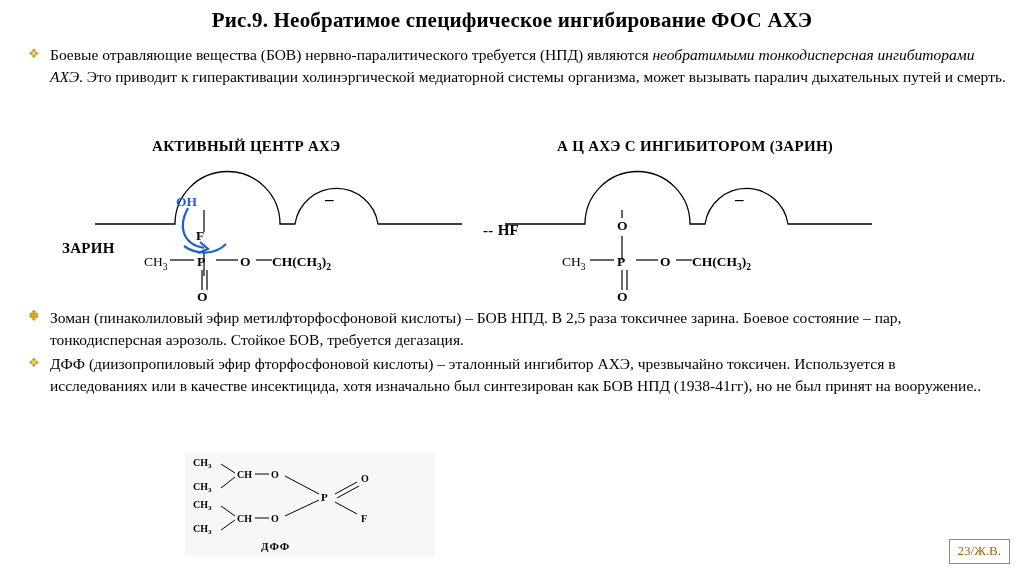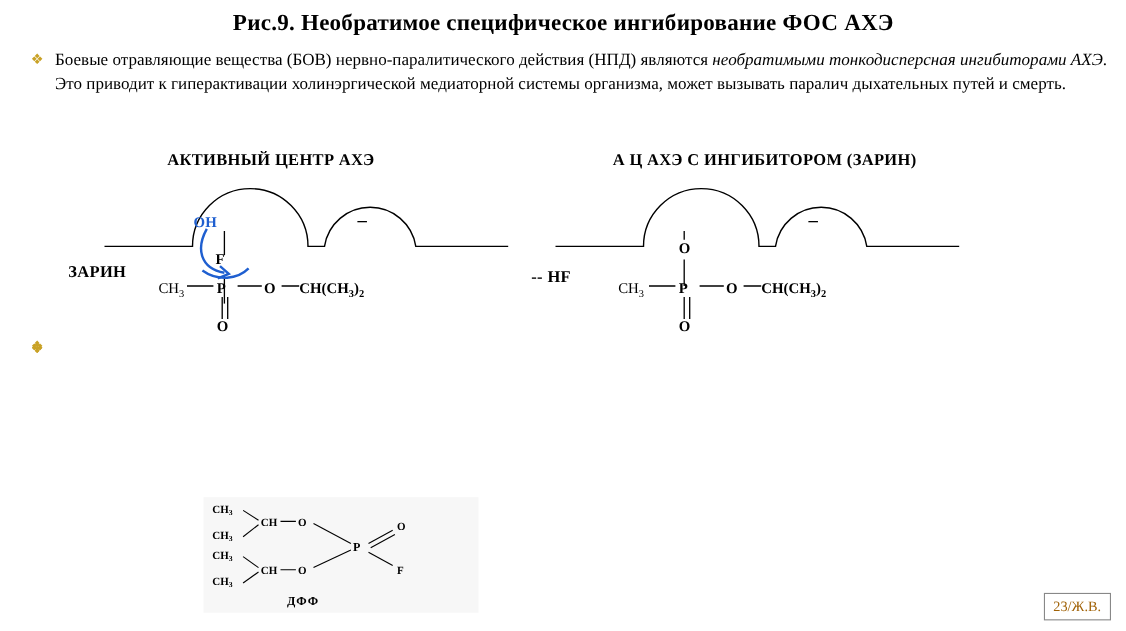--- a/index.html
+++ b/index.html
@@ -106,21 +106,21 @@
 </head>
 <body>
 
 <div class="slide">
 
   <div class="title">Рис.9. Необратимое специфическое ингибирование  ФОС  АХЭ</div>
 
   <div class="bullet-block" style="top:44px;">
     <div class="bullet">
       <span class="marker">❖</span>
-      <span>Боевые отравляющие вещества (БОВ) нервно-паралитического действия (НПД) являются </span><span class="it">необратимыми тонкодисперсная ингибиторами АХЭ</span><span>. Это приводит к гиперактивации холинэргической медиаторной системы организма, может вызывать паралич дыхательных путей и смерть.</span>
+      <span>Боевые отравляющие вещества (БОВ) нервно-паралитического требуется (НПД) являются </span><span class="it">необратимыми тонкодисперсная ингибиторами АХЭ</span><span>. Это приводит к гиперактивации холинэргической медиаторной системы организма, может вызывать паралич дыхательных путей и смерть.</span>
     </div>
   </div>
 
   <div class="diagram">
 
     <div class="dlabel" style="left:152px; top:10px;">АКТИВНЫЙ ЦЕНТР АХЭ</div>
     <div class="dlabel" style="left:557px; top:10px;">А Ц  АХЭ С ИНГИБИТОРОМ (ЗАРИН)</div>
 
     <svg width="420" height="130" style="position:absolute; left:90px; top:40px;">
       <path d="M 5,56 L 85,56 A 52,52 0 0 1 190,56 L 205,56 A 42,42 0 0 1 288,56 L 372,56" fill="none" stroke="#000" stroke-width="1.3"></path>
@@ -155,21 +155,21 @@
 
     <svg width="160" height="70" style="position:absolute; left:168px; top:118px;">
       <line x1="2" y1="14" x2="26" y2="14" stroke="#000" stroke-width="1.2"></line>
       <line x1="48" y1="14" x2="70" y2="14" stroke="#000" stroke-width="1.2"></line>
       <line x1="88" y1="14" x2="104" y2="14" stroke="#000" stroke-width="1.2"></line>
       <line x1="34" y1="24" x2="34" y2="44" stroke="#000" stroke-width="1.2"></line>
       <line x1="39" y1="24" x2="39" y2="44" stroke="#000" stroke-width="1.2"></line>
     </svg>
     <div class="chem b" style="left:197px; top:161px;">O</div>
 
-    <div class="dlabel" style="left:483px; top:116px;font-family:Liberation Serif, serif;">-- HF</div>
+    <div class="dlabel" style="left:483px; top:94px;font-family:Liberation Serif, serif;">-- HF</div>
 
     <div class="chem b" style="left:735px; top:62px; font-size:17px;">–</div>
     <div class="chem b" style="left:617px; top:90px;">O</div>
 
     <svg width="40" height="62" style="position:absolute; left:610px; top:82px;">
       <line x1="12" y1="0" x2="12" y2="8" stroke="#000" stroke-width="1.2"></line>
       <line x1="12" y1="26" x2="12" y2="50" stroke="#000" stroke-width="1.2"></line>
     </svg>
 
     <div class="chem" style="left:562px; top:126px;">CH<sub>3</sub></div>
@@ -186,23 +186,25 @@
     </svg>
     <div class="chem b" style="left:617px; top:161px;">O</div>
   </div>
 
   <div class="bullet-block" style="top:305px; width:960px;">
     <div class="bullet">
       <span class="marker">❖</span>
     </div>
     <div class="bullet">
       <span class="marker">❖</span>
-    </div>
-    <div class="bullet">
-      <span class="marker">❖</span>
+      <span>Зоман (пинаколиловый эфир метилфторфосфоновой кислоты) – БОВ  НПД. В 2,5 раза токсичнее зарина. Боевое состояние – пар, тонкодисперсная аэрозоль. Стойкое БОВ, требуется дегазация.</span>
+    </div>
+    <div class="bullet">
+      <span class="marker">❖</span>
+      <span>ДФФ (диизопропиловый эфир фторфосфоновой кислоты) – эталонный ингибитор АХЭ, чрезвычайно токсичен. Используется в исследованиях или в качестве инсектицида, хотя изначально был синтезирован как БОВ  НПД (1938-41гг), но не был принят на вооружение..</span>
     </div>
   </div>
 
   <div class="dff-box">
     <svg width="250" height="105" viewBox="0 0 250 105">
 
       <text x="8" y="14" font-family="'Liberation Serif',serif" font-size="10" font-weight="bold">CH<tspan font-size="7" dy="2">3</tspan></text>
       <text x="8" y="38" font-family="'Liberation Serif',serif" font-size="10" font-weight="bold">CH<tspan font-size="7" dy="2">3</tspan></text>
       <text x="8" y="56" font-family="'Liberation Serif',serif" font-size="10" font-weight="bold">CH<tspan font-size="7" dy="2">3</tspan></text>
       <text x="8" y="80" font-family="'Liberation Serif',serif" font-size="10" font-weight="bold">CH<tspan font-size="7" dy="2">3</tspan></text>

